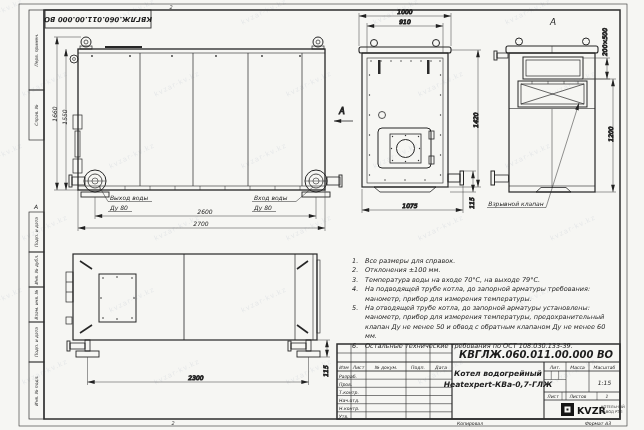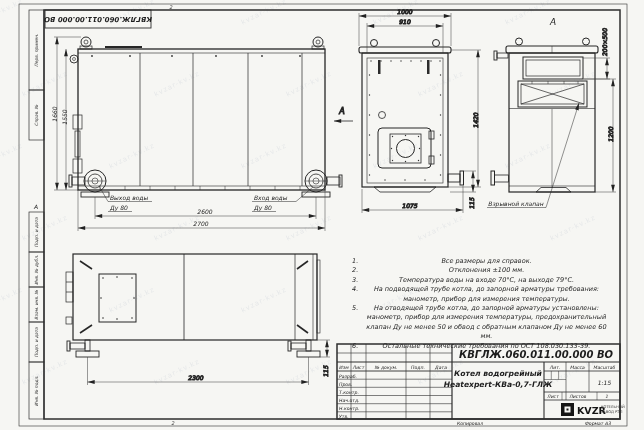--- a/index.html
+++ b/index.html
@@ -19,21 +19,21 @@
   .docnum{font-size:10px;font-style:italic;font-weight:bold;}
   .tb-name{font-size:7.6px;font-style:italic;font-weight:bold;}
   .scale{font-size:6px;font-style:italic;}
   .logo-kvzr{font-size:9.5px;font-weight:bold;fill:#141414;}
   .logo-sub{font-size:3.6px;fill:#333;}
   .fold{font-size:5px;font-style:italic;fill:#444;}
   #notes{position:absolute;left:352px;top:257px;width:256px;z-index:3;
          font-size:6.5px;line-height:9.4px;font-style:italic;color:#1c1c1c;}
   .note-row{display:flex;}
   .note-num{width:13px;flex:0 0 13px;}
-  .note-text{flex:1;text-align:center;}
+  .note-text{flex:1;}
 </style>
 </head>
 <body>
 
 <div id="sheet">
   <div id="wm-layer">
       <span class="wm" style="left: -25px; top: 8px;">kvzar-kv.kz</span>
       <span class="wm" style="left: 107px; top: 8px;">kvzar-kv.kz</span>
       <span class="wm" style="left: 239px; top: 8px;">kvzar-kv.kz</span>
       <span class="wm" style="left: 371px; top: 8px;">kvzar-kv.kz</span>

